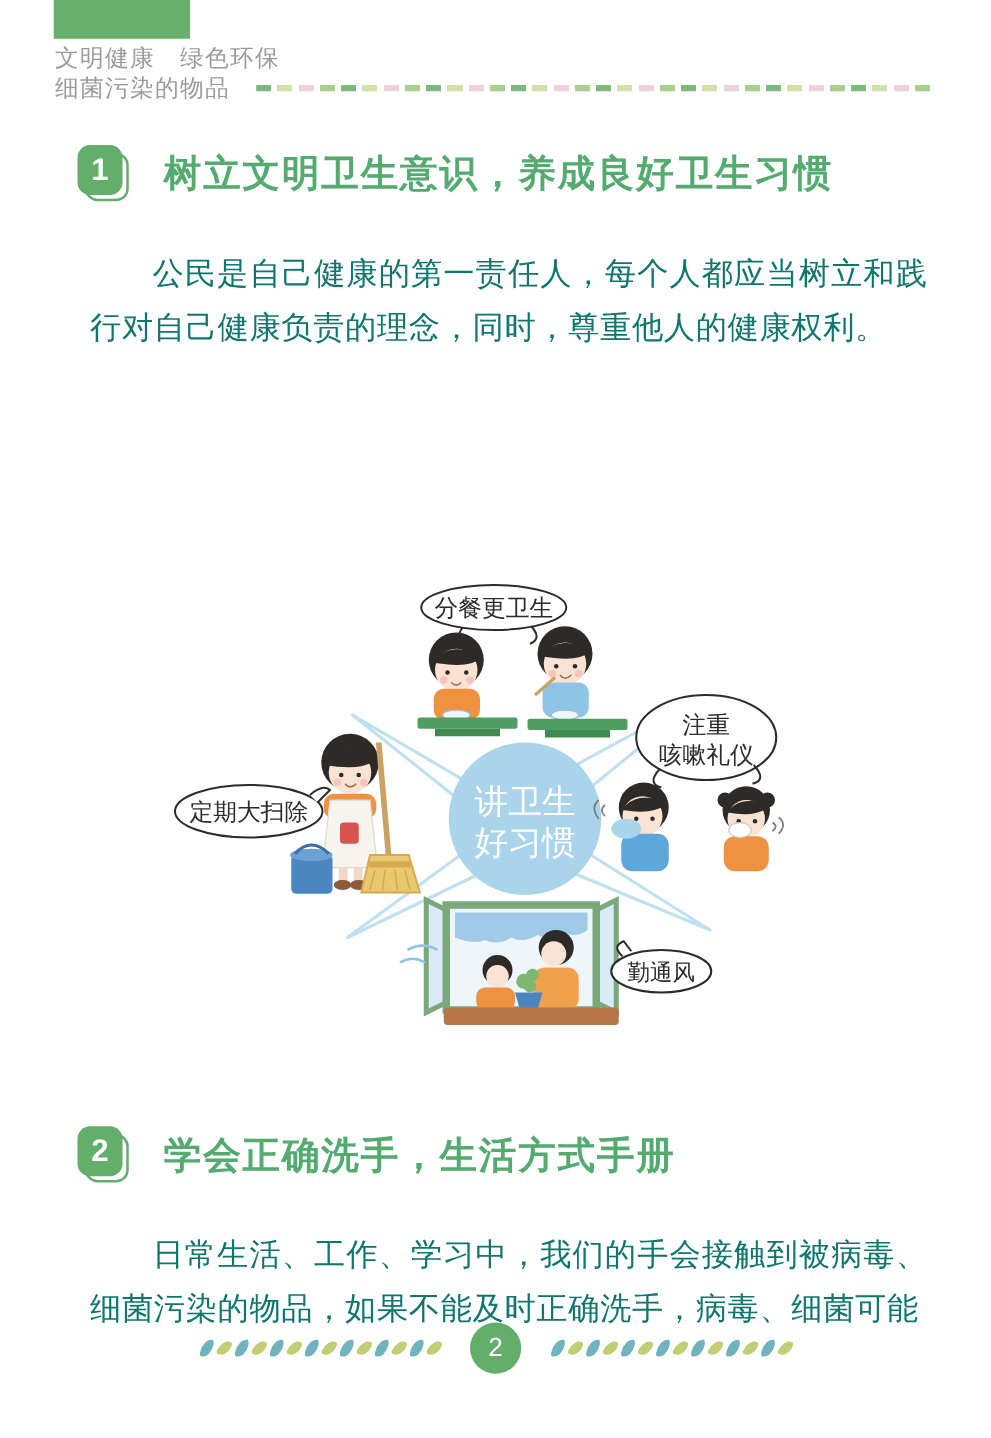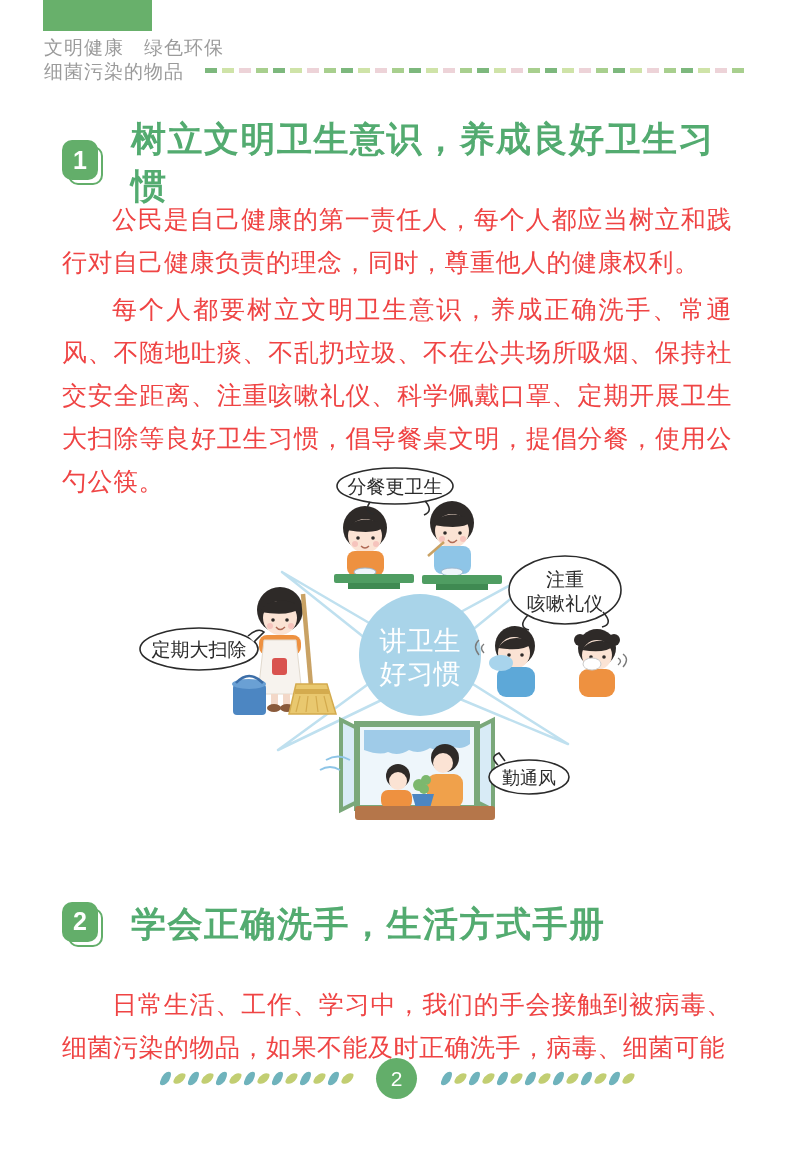--- a/index.html
+++ b/index.html
@@ -55,29 +55,29 @@
     position:absolute; left:0; top:0;
     width:36px; height:40px;
     background:#63ae6a; border-radius:10px;
     color:#ffffff;
     font-family:"Liberation Sans","DejaVu Sans",sans-serif;
     font-weight:bold; font-size:25px;
     display:flex; align-items:center; justify-content:center;
   }
   .section-title {
     font-family:"Liberation Sans","DejaVu Sans",sans-serif;
-    font-weight:bold; font-size:35px;
+    font-weight:bold; font-size:30px;
     color:#53ab70; letter-spacing:1.5px;
   }
 
   
   .para {
-    position:absolute; left:62px; width:670px;
+    position:absolute; left:72px; width:670px;
     font-size:25px; line-height:43px;
-    color:#ef4444; letter-spacing:0.5px;
+    color:#0f766e; letter-spacing:0.5px;
     text-align:justify; text-indent:2em;
   }
   .para-1 { top:198px; }
   .para-2 { top:288px; }
   .para-3 { top:983px; }
 
   
   .illustration {
     position:absolute; left:110px; top:462px;
     width:620px; height:400px;
@@ -126,21 +126,20 @@
 
   <div class="section-heading section-1">
     <div class="badge">
       <div class="badge-back"></div>
       <div class="badge-front">1</div>
     </div>
     <div class="section-title">树立文明卫生意识，养成良好卫生习惯</div>
   </div>
 
   <p class="para para-1">公民是自己健康的第一责任人，每个人都应当树立和践行对自己健康负责的理念，同时，尊重他人的健康权利。</p>
-  <p class="para para-2">每个人都要树立文明卫生意识，养成正确洗手、常通风、不随地吐痰、不乱扔垃圾、不在公共场所吸烟、保持社交安全距离、注重咳嗽礼仪、科学佩戴口罩、定期开展卫生大扫除等良好卫生习惯，倡导餐桌文明，提倡分餐，使用公勺公筷。</p>
 
   <svg class="illustration" viewBox="0 0 620 400">
 
     <g stroke="#bfe0ef" stroke-width="2.5" fill="none" stroke-linecap="round">
       <path d="M172,110 L302,186 M172,110 L290,204"></path>
       <path d="M452,95 L336,158 M452,95 L350,178"></path>
       <path d="M168,288 L272,212 M168,288 L284,232"></path>
       <path d="M458,282 L350,214 M458,282 L338,232"></path>
     </g>
 

